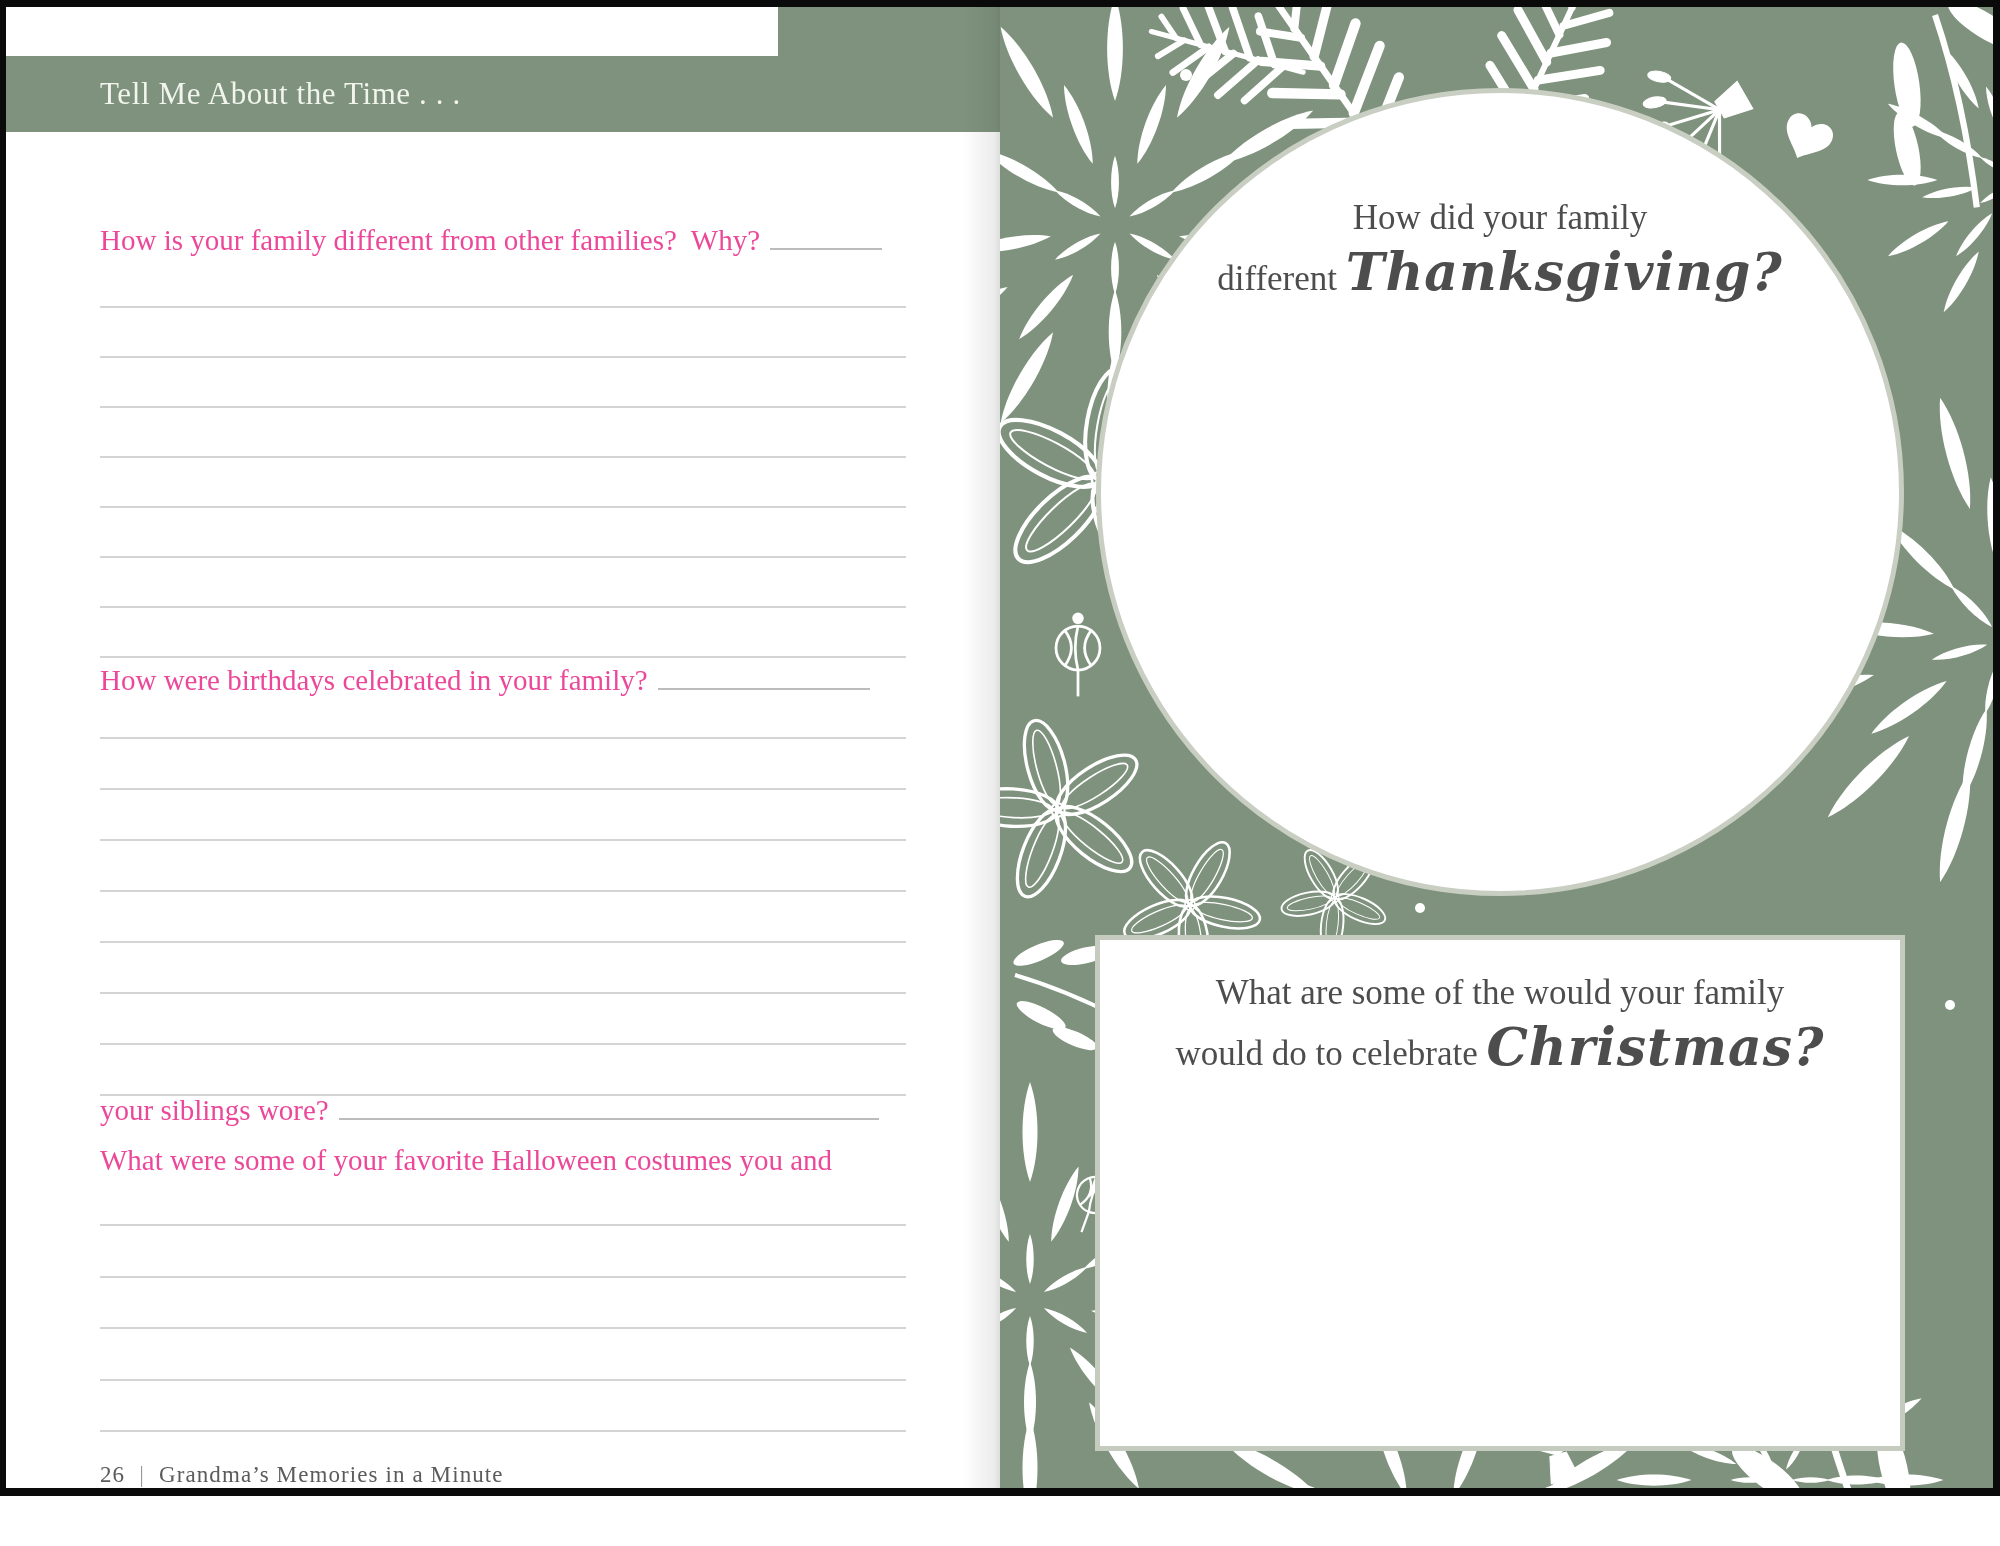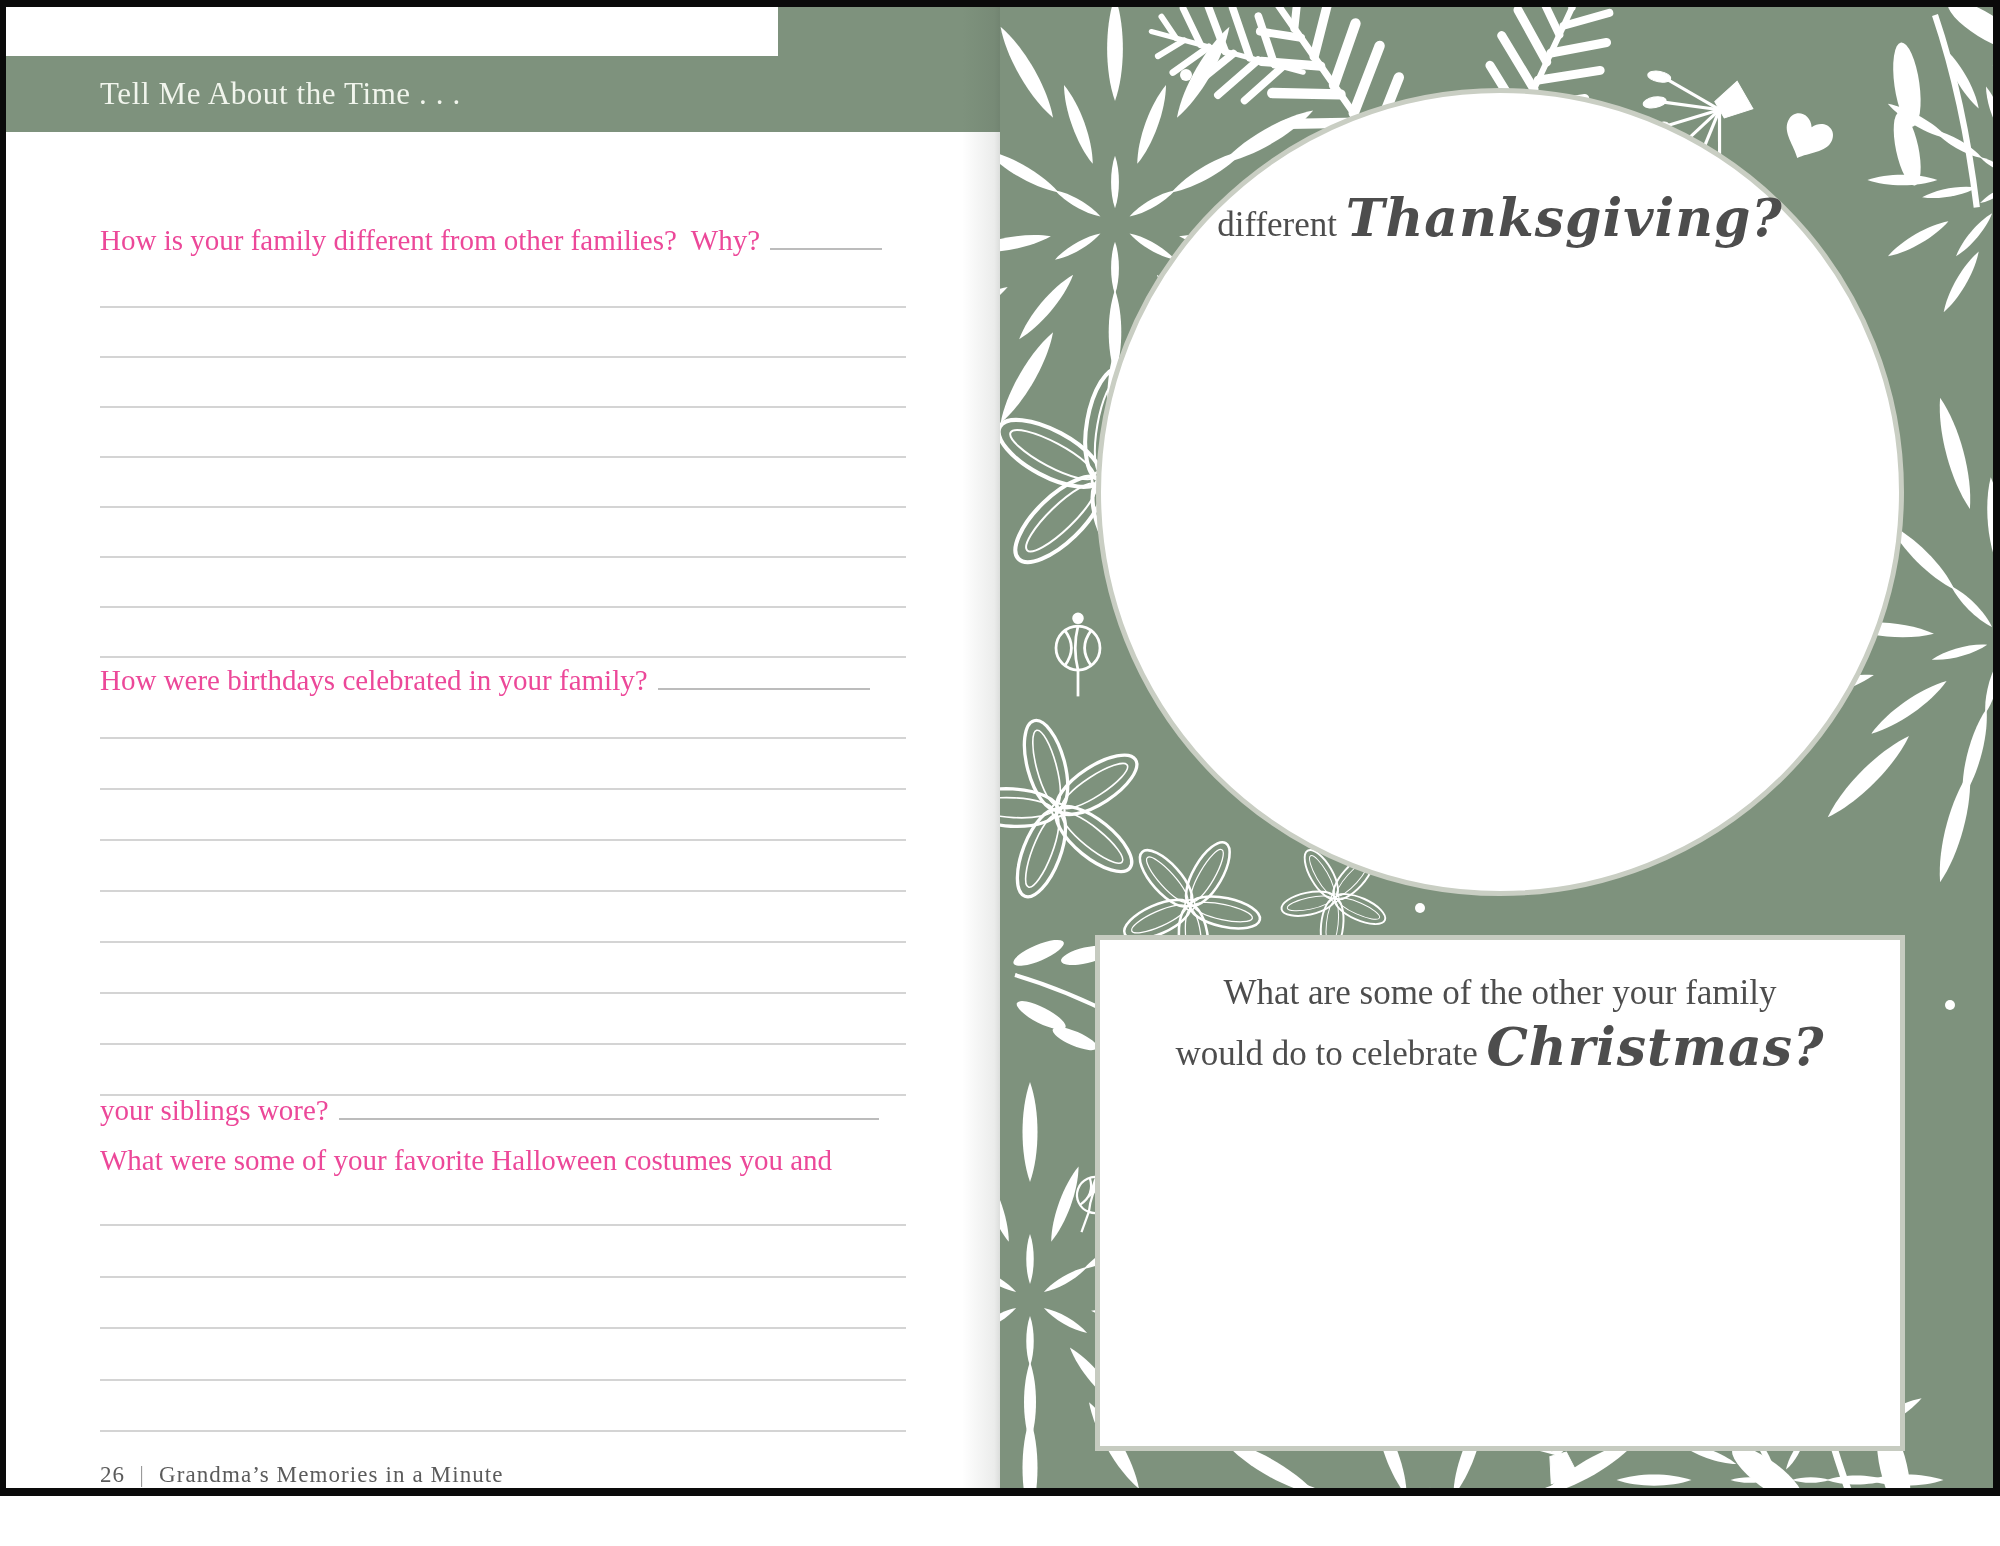--- a/index.html
+++ b/index.html
@@ -258,27 +258,28 @@
         <circle cx="186" cy="75" r="6"></circle>
         <circle cx="738" cy="1178" r="7"></circle>
         <circle cx="950" cy="1005" r="5"></circle>
         <circle cx="420" cy="908" r="5"></circle>
         <circle cx="288" cy="1052" r="4"></circle>
       </g>
     </svg>
 
     <div class="answer-circle">
       <div class="circle-prompt">
+        <div class="prompt-line">How did your family</div>
         <div class="prompt-line"><span>different </span><span class="script-word">Thanksgiving?</span></div>
       </div>
     </div>
 
     <div class="answer-box">
       <div>
-        <div class="prompt-line">What are some of the other your family</div>
+        <div class="prompt-line">What are some of the would your family</div>
         <div class="prompt-line"><span>would do to celebrate </span><span class="script-word">Christmas?</span></div>
       </div>
     </div>
   </div>
 
   <div class="frame frame-top"></div>
   <div class="frame frame-bottom"></div>
   <div class="frame frame-left"></div>
   <div class="frame frame-right"></div>
 </div>

